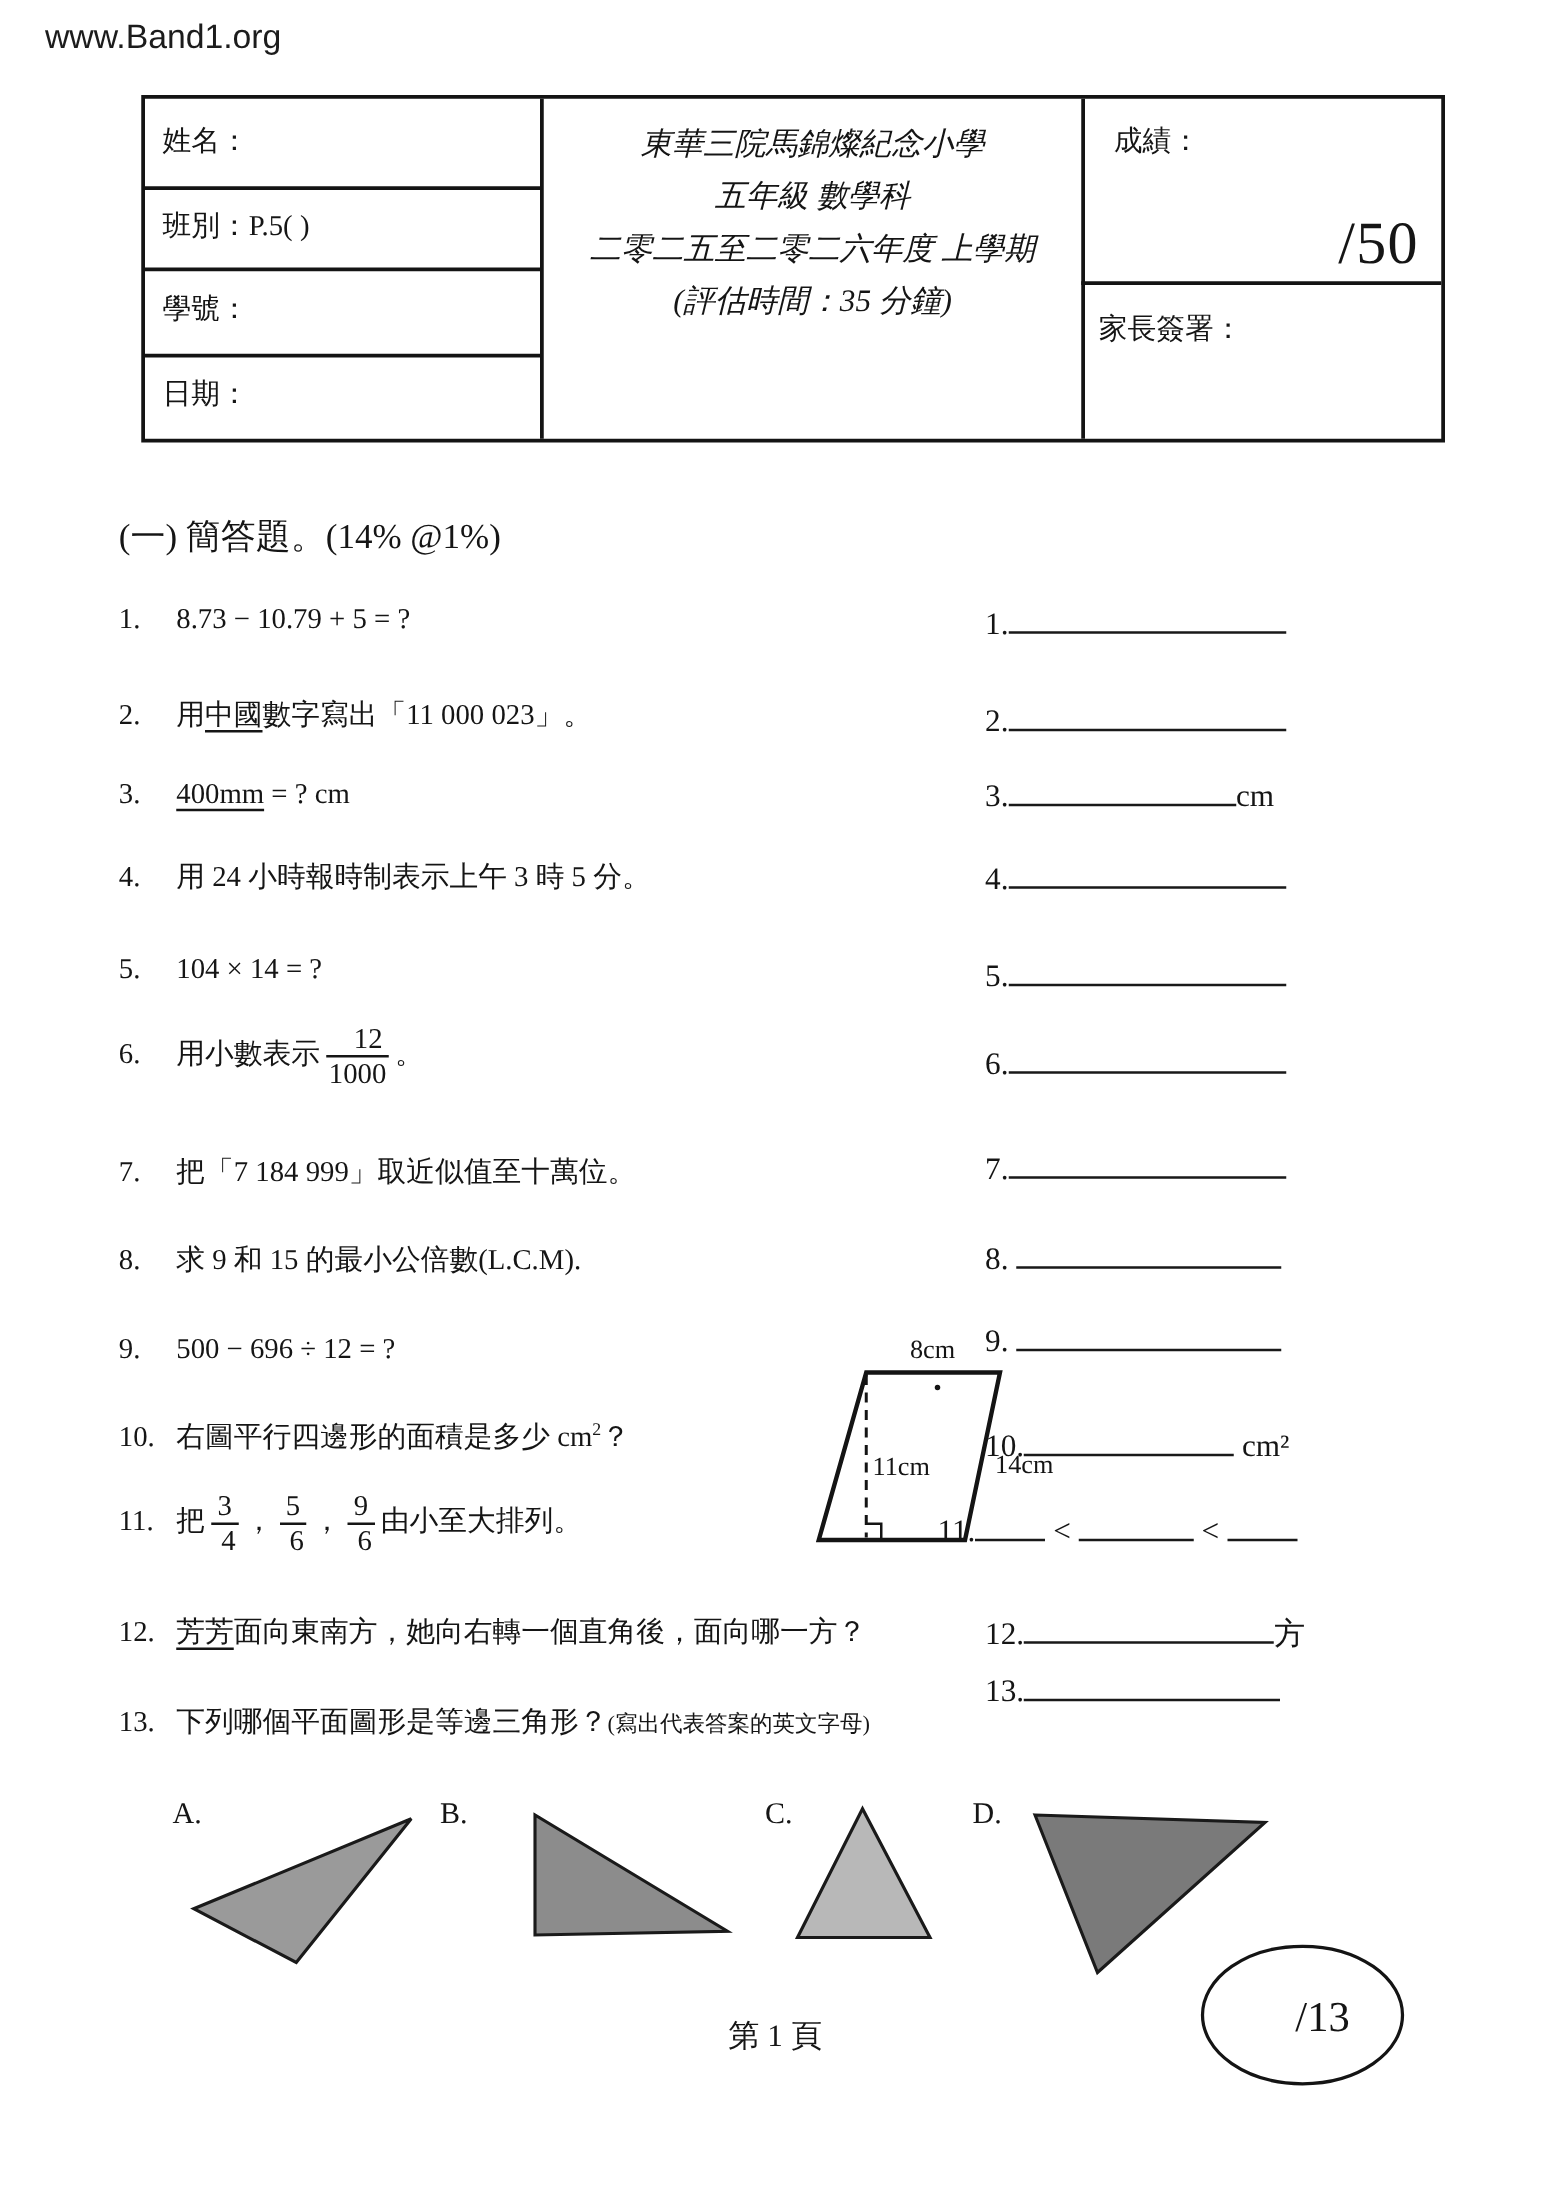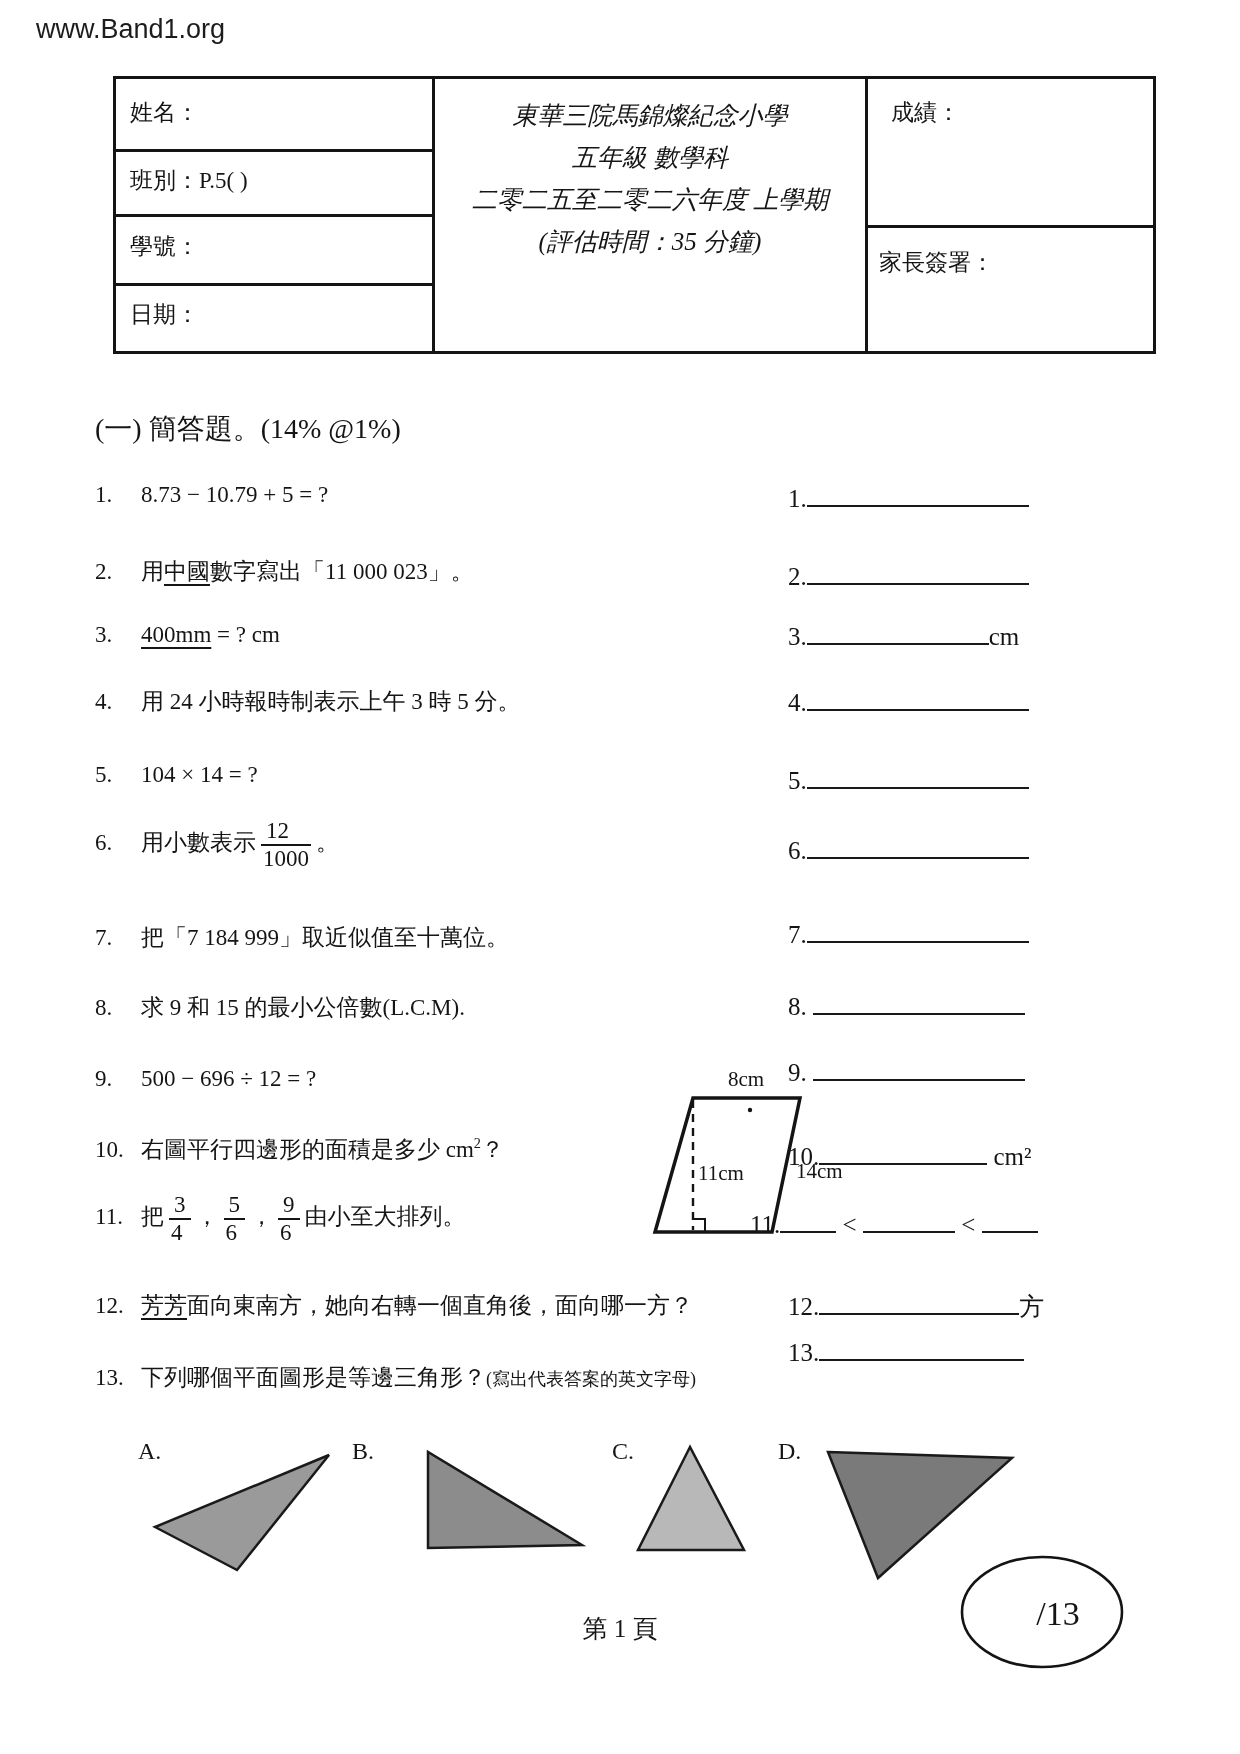--- a/index.html
+++ b/index.html
@@ -16,21 +16,21 @@
   .tbl .vline{position:absolute;top:0;width:3px;height:100%;background:#141414;}
   .tbl .hline{position:absolute;height:3px;background:#141414;}
   .cell-label{position:absolute;font-size:23px;white-space:nowrap;}
   .school{position:absolute;left:319px;top:16px;width:430px;text-align:center;font-size:25px;line-height:1.68;white-space:nowrap;font-style:italic;}
   .score-value{position:absolute;left:749px;top:88px;width:270px;text-align:right;font-size:48px;letter-spacing:1px;}
   
   .sect{left:95px;top:410px;font-size:28px;}
   .q{font-size:23px;white-space:nowrap;}
   .qnum{display:inline-block;width:46px;}
   .u{ text-decoration:underline; text-underline-offset:5px; text-decoration-thickness:2px;}
-  .frac{display:inline-block;vertical-align:middle;text-align:left;margin:0 5px;line-height:1.12;}
+  .frac{display:inline-block;vertical-align:middle;text-align:right;margin:0 5px;line-height:1.12;}
   .frac .fn{display:block;border-bottom:2.5px solid #151515;padding:0 5px;}
   .frac .fd{display:block;padding:0 2px;}
   .note{font-size:18px;}
   sup{font-size:0.62em;}
   
   .ans{font-size:25px;white-space:nowrap;}
   .line{display:inline-block;border-bottom:2.5px solid #191919;height:23px;}
   .w-def{width:222px;} .w-a3{width:182px;} .w-a8{width:212px;} .w-a10{width:168px;}
   .w-a12{width:200px;} .w-a13{width:205px;}
   .w-s1{width:56px;} .w-s2{width:92px;} .w-s3{width:56px;}
@@ -59,20 +59,21 @@
   <div class="cell-label" style="left:14px;top:220px;">日期：</div>
 
   <div class="school">
     <div>東華三院馬錦燦紀念小學</div>
     <div>五年級  數學科</div>
     <div>二零二五至二零二六年度  上學期</div>
     <div>(評估時間：35 分鐘)</div>
   </div>
 
   <div class="cell-label" style="left:763px;top:18px;margin-left:12px;">成績：</div>
+  <div class="score-value">/50</div>
   <div class="cell-label" style="left:763px;top:168px;">家長簽署：</div>
 </div>
 
 <div class="abs sect">(一) 簡答題。(14% @1%)</div>
 
 <div class="abs q" style="left:95px;top:482px;">
   <span class="qnum">1.</span><span>8.73 − 10.79 + 5 =  ?</span>
 </div>
 
 <div class="abs q" style="left:95px;top:556px;">

